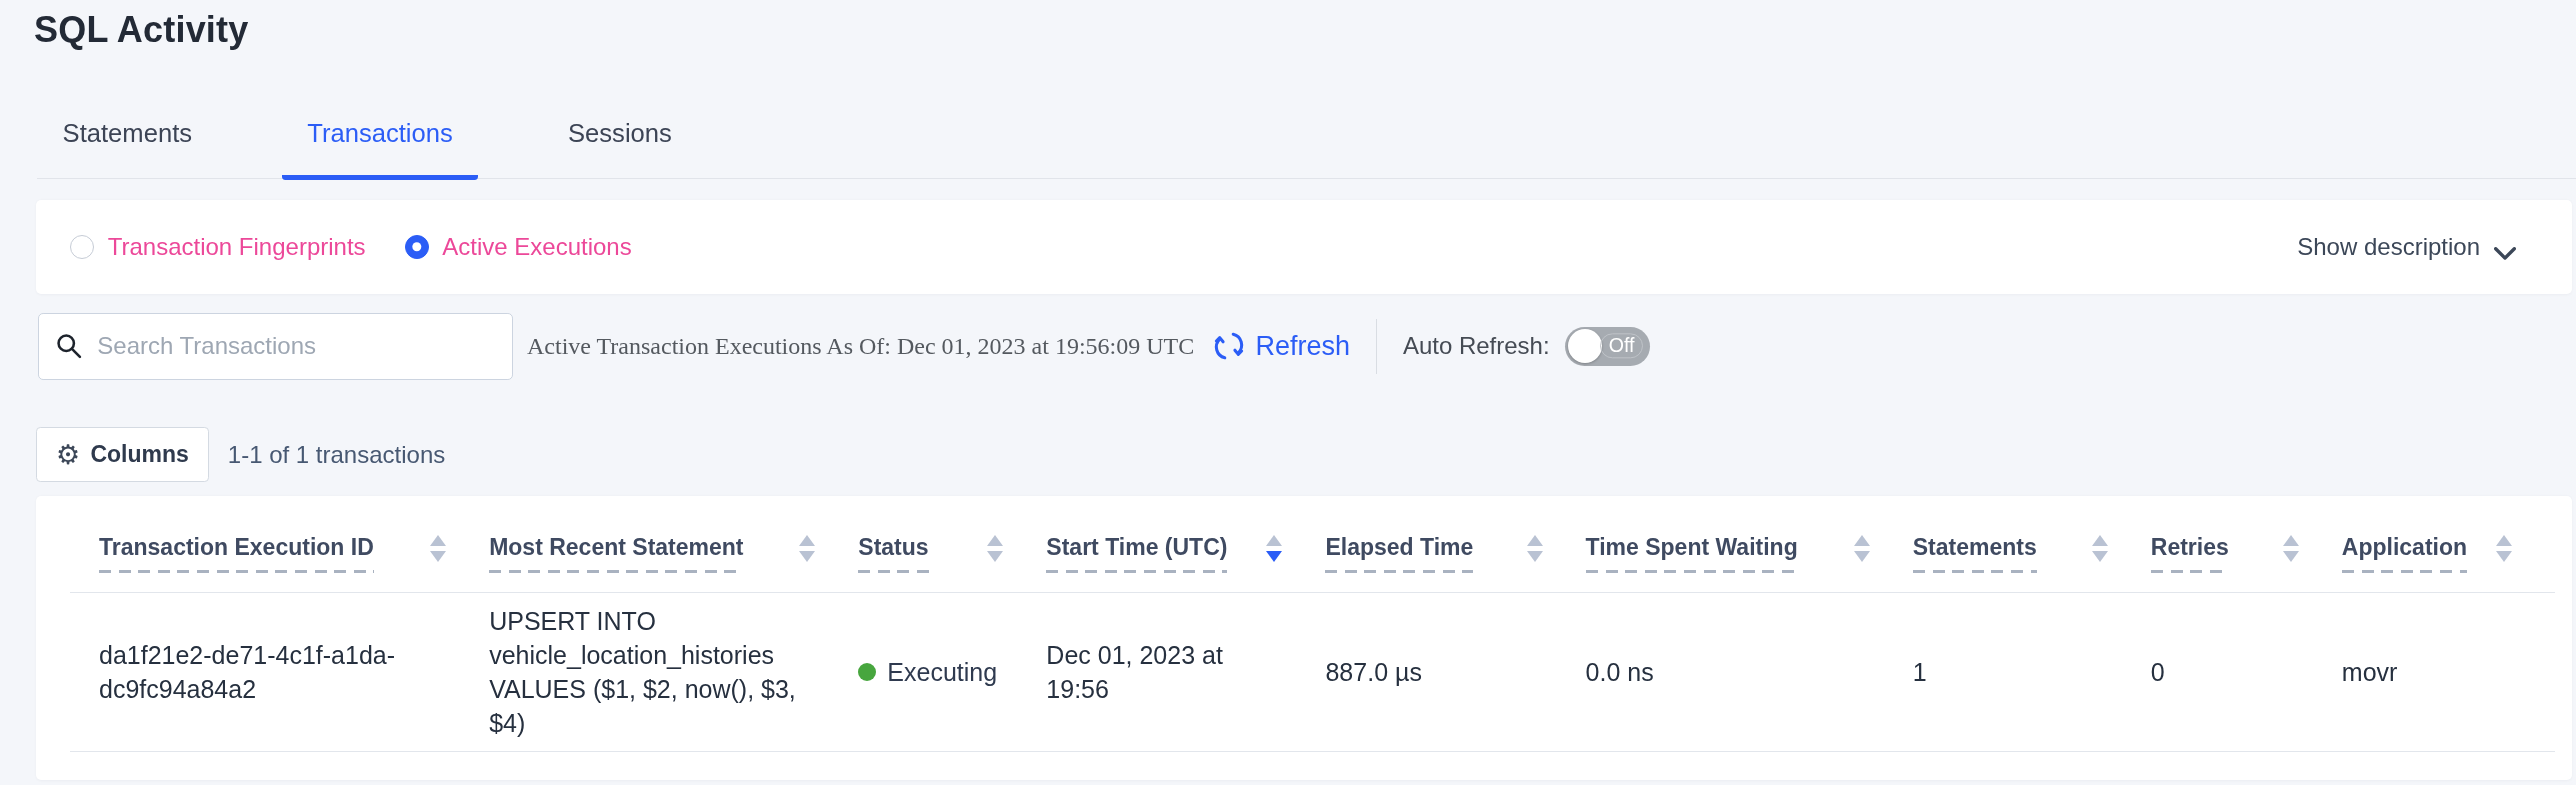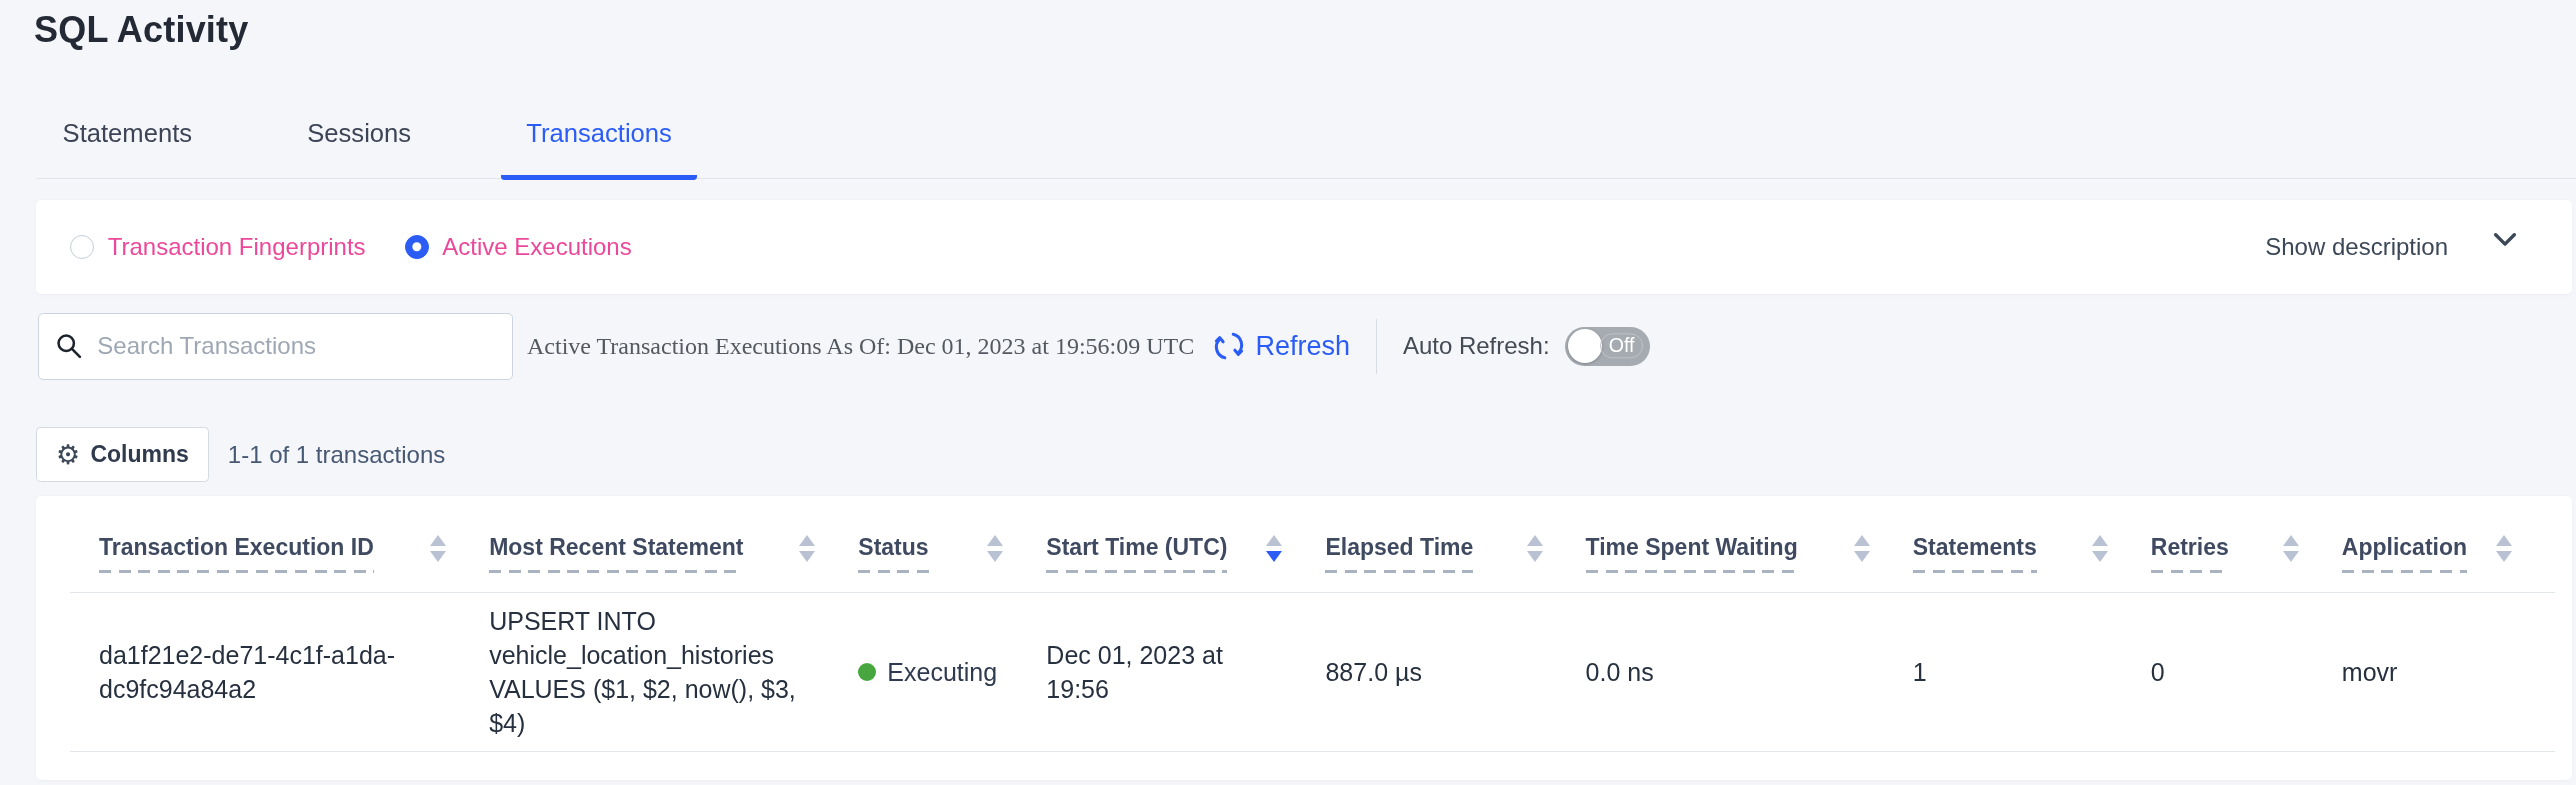--- a/index.html
+++ b/index.html
@@ -51,21 +51,21 @@
   .radio-circle{
     width:24px;height:24px;border-radius:50%;background:#fff;
     border:1.7px solid #c6ccd6;margin-right:13.7px;flex:none;position:relative;
   }
   .radio-circle.selected{background:var(--blue);border-color:var(--blue);}
   .radio-circle.selected::after{
     content:"";position:absolute;left:50%;top:50%;transform:translate(-50%,-50%);
     width:9.4px;height:9.4px;border-radius:50%;background:#fff;
   }
   .radio-label{font-size:24px;color:#ec4899;}
-  .show-description{display:flex;align-items:flex-start;cursor:pointer;gap:32px;}
+  .show-description{display:flex;align-items:flex-end;cursor:pointer;}
   .show-description span{font-size:24px;color:#3c4758;}
   .chev{margin-left:13.7px;}
   
   .filter-row{
     position:absolute;left:38px;top:312px;height:68px;
     display:flex;align-items:center;
   }
   .search-box{
     width:475px;height:67px;background:#fff;
     border:1.7px solid var(--input-border);border-radius:5.1px;
@@ -153,22 +153,22 @@
   .status-text{font-size:25px;color:#2f3a4f;}
   svg{display:block;}
 </style>
 </head>
 <body>
 
 <div class="page-title">SQL Activity</div>
 
 <div class="tabs">
   <div class="tab">Statements</div>
+  <div class="tab active">Transactions</div>
   <div class="tab">Sessions</div>
-  <div class="tab active">Transactions</div>
 </div>
 
 <div class="card radio-card">
   <div class="radio-group">
     <div class="radio-option">
       <span class="radio-circle"></span>
       <span class="radio-label">Transaction Fingerprints</span>
     </div>
     <div class="radio-option">
       <span class="radio-circle selected"></span>

